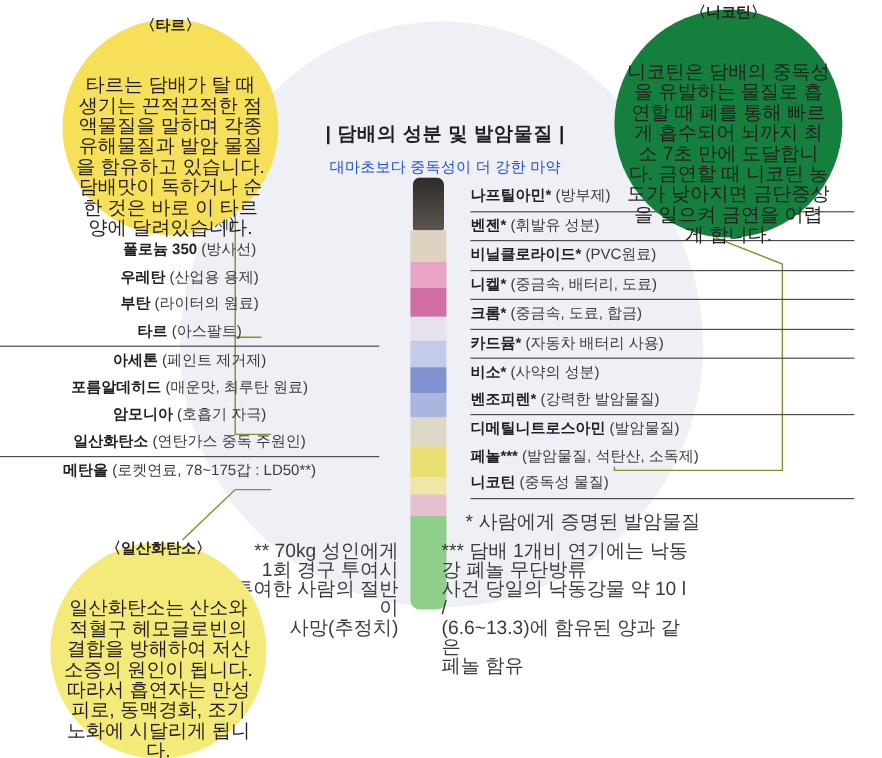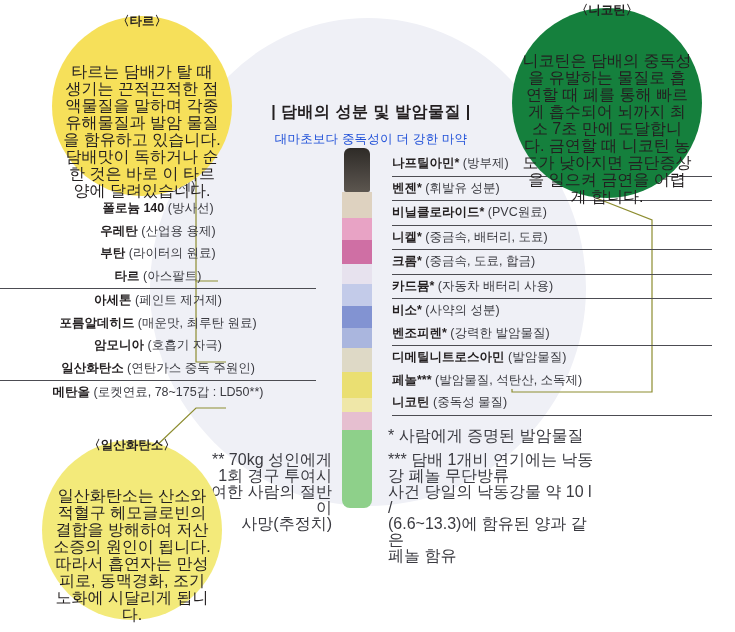--- a/index.html
+++ b/index.html
@@ -129,21 +129,21 @@
     top: 428px;
     width: 230px;
   }
   .fn-a {
     left: 192px;
     top: 452px;
     width: 140px;
     text-align: right;
   }
   .fn-b {
-    left: 388px;
+    left: 368px;
     top: 452px;
     width: 210px;
   }
   
   .bubble {
     position: absolute;
     border-radius: 50%;
     background: #f6e05a;
     color: #231f20;
     text-align: center;
@@ -172,21 +172,21 @@
   }
   #bubble-nicotine {
     left: 512px;
     top: 8px;
     width: 190px;
     height: 190px;
     background: #15803d;
   }
   #bubble-co {
     left: 42px;
-    top: 440px;
+    top: 452px;
     width: 180px;
     height: 180px;
     background: #f3ea7a;
   }
   svg.leaders {
     position: absolute;
     left: 0;
     top: 0;
     width: 735px;
     height: 632px;
@@ -226,21 +226,21 @@
     <div class="cig-seg" style="top:200px;height:24px;background:#ded9c6;"></div>
     <div class="cig-seg" style="top:224px;height:26px;background:#eadf72;"></div>
     <div class="cig-seg" style="top:250px;height:14px;background:#efe7a8;"></div>
     <div class="cig-seg" style="top:264px;height:18px;background:#e6bfd0;"></div>
     <div class="cig-filter"></div>
   </div>
 
   <div class="list list-left" id="left-list">
       <div class="item"><span class="nm">나프탈렌</span><span class="ds"> (좀약)</span></div>
       <div class="item"><span class="nm">DDT</span><span class="ds"> (살충제)</span></div>
-      <div class="item"><span class="nm">폴로늄 140</span><span class="ds"> (방사선)</span></div>
+      <div class="item"><span class="nm">폴로늄 350</span><span class="ds"> (방사선)</span></div>
       <div class="item"><span class="nm">우레탄</span><span class="ds"> (산업용 용제)</span></div>
       <div class="item"><span class="nm">부탄</span><span class="ds"> (라이터의 원료)</span></div>
       <div class="item u"><span class="nm">타르</span><span class="ds"> (아스팔트)</span></div>
       <div class="item"><span class="nm">아세톤</span><span class="ds"> (페인트 제거제)</span></div>
       <div class="item"><span class="nm">포름알데히드</span><span class="ds"> (매운맛, 최루탄 원료)</span></div>
       <div class="item"><span class="nm">암모니아</span><span class="ds"> (호흡기 자극)</span></div>
       <div class="item u"><span class="nm">일산화탄소</span><span class="ds"> (연탄가스 중독 주원인)</span></div>
       <div class="item"><span class="nm">메탄올</span><span class="ds"> (로켓연료, 78~175갑 : LD50**)</span></div>
     </div>
 

